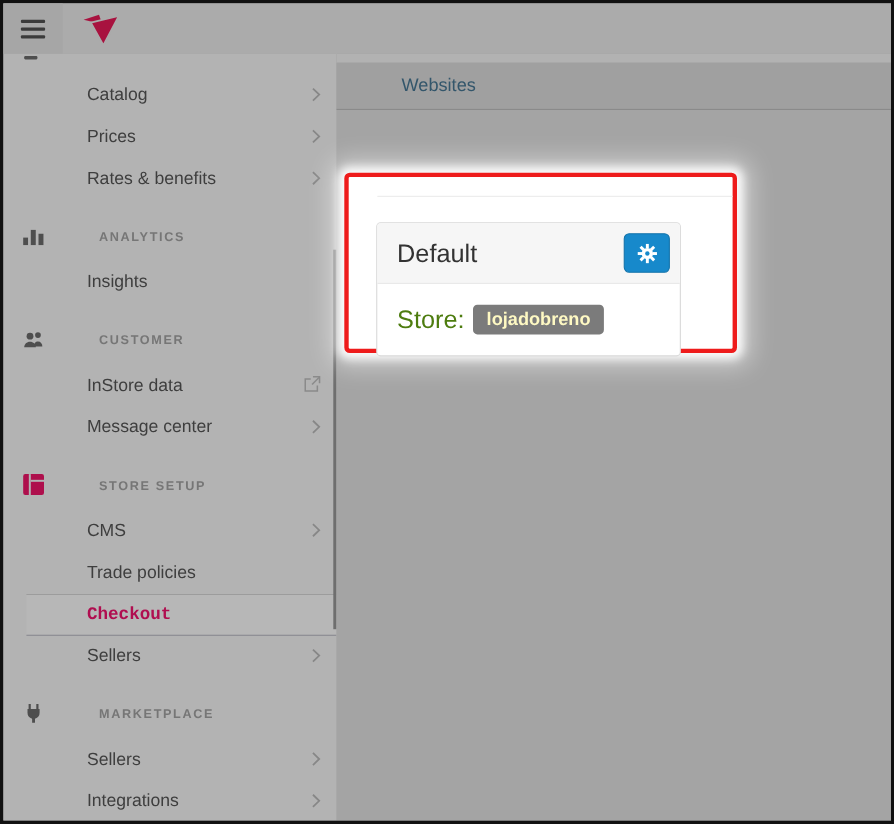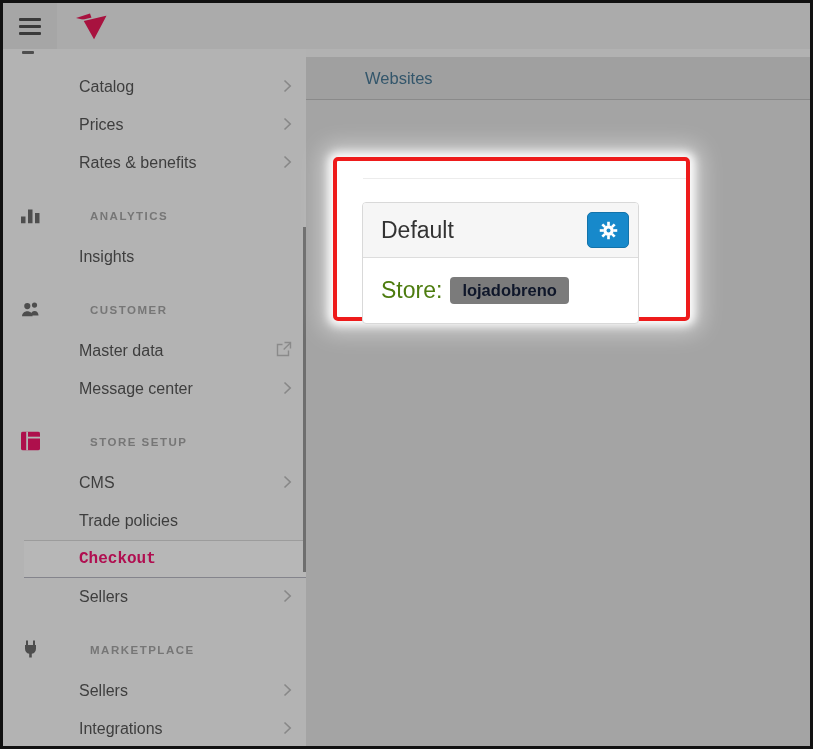--- a/index.html
+++ b/index.html
@@ -59,21 +59,21 @@
   .main { position:absolute; left:303px; top:46px; right:0; bottom:0; background:#a4a4a4; }
   .main-topstrip { height:8px; background:#b2b2b2; }
   .tabbar {
     height:43px; background:#a0a0a0; border-bottom:1px solid #8a8a8a;
     display:flex; align-items:center;
   }
   .tab-label { padding-left:59px; font-size:16.5px; color:#33566b; cursor:pointer; }
 
   
   .spotlight {
-    position:absolute; left:330px; top:154px; width:357px; height:164px;
+    position:absolute; left:310px; top:154px; width:357px; height:164px;
     background:#ffffff; border:4px solid #ee1b1b; border-radius:5px;
     box-shadow: 0 0 9px 5px rgba(255,255,255,0.95), 0 0 22px 12px rgba(255,255,255,0.45);
     z-index:20;
   }
   .spot-divider { position:absolute; top:17px; left:26px; right:0; height:1px; background:#ececec; }
   .store-card {
     position:absolute; left:25px; top:41px; width:277px; height:122px;
     background:#fff; border:1px solid #d9d9d9; border-radius:4px;
   }
   .store-card-header {
@@ -82,21 +82,21 @@
   }
   .store-card-title { font-size:23px; color:#333333; }
   .gear-btn {
     position:absolute; right:9px; top:9px; width:42px; height:36px;
     background:#1789cb; border:1px solid #1373aa; border-radius:5px;
     display:flex; align-items:center; justify-content:center; cursor:pointer;
   }
   .store-card-body { height:65px; display:flex; align-items:center; padding-left:18px; }
   .store-label { font-size:23px; color:#4d7c0f; }
   .store-badge {
-    margin-left:8px; background:#7b7b7b; color:#0f172a; font-weight:bold;
+    margin-left:8px; background:#7b7b7b; color:#fef9c3; font-weight:bold;
     font-size:16.5px; padding:5px 12px 6px 12px; border-radius:4px; line-height:1;
   }
 </style>
 </head>
 <body>
 
 <div id="stage">
   <div id="inner">
 
     <div class="topbar">
@@ -148,21 +148,21 @@
           <div class="section-head">
             <span class="sicon"><svg width="21" height="15" viewBox="0 0 21 15" fill="#4e4e4e">
                 <circle cx="13.5" cy="3.6" r="2.6"></circle>
                 <path d="M9.6 14c0-2.7 1.7-4.6 4-4.6s3.9 1.9 3.9 4.6z"></path>
                 <circle cx="6.3" cy="4.6" r="3.1"></circle>
                 <path d="M1 15c0-3.2 2.3-5.3 5.3-5.3s5.3 2.1 5.3 5.3z"></path>
               </svg></span>
             <span>CUSTOMER</span>
           </div>
           <div class="nav-item">
-            <span class="lbl">Master data</span>
+            <span class="lbl">InStore data</span>
             <span class="chev"><svg width="17" height="17" viewBox="0 0 17 17" fill="none" stroke="#8a8a8a" stroke-width="1.4">
                 <path d="M7.5 3.5H2.5v11h11v-5"></path>
                 <path d="M9.5 1.5h6v6"></path>
                 <path d="M15 2.2l-6.3 6.3"></path>
               </svg></span>
           </div>
           <div class="nav-item">
             <span class="lbl">Message center</span>
             <span class="chev"><svg width="9" height="14" viewBox="0 0 9 14" fill="none">
                 <path d="M1.5 1.5l5.7 5.5-5.7 5.5" stroke="#878787" stroke-width="1.6"></path>

